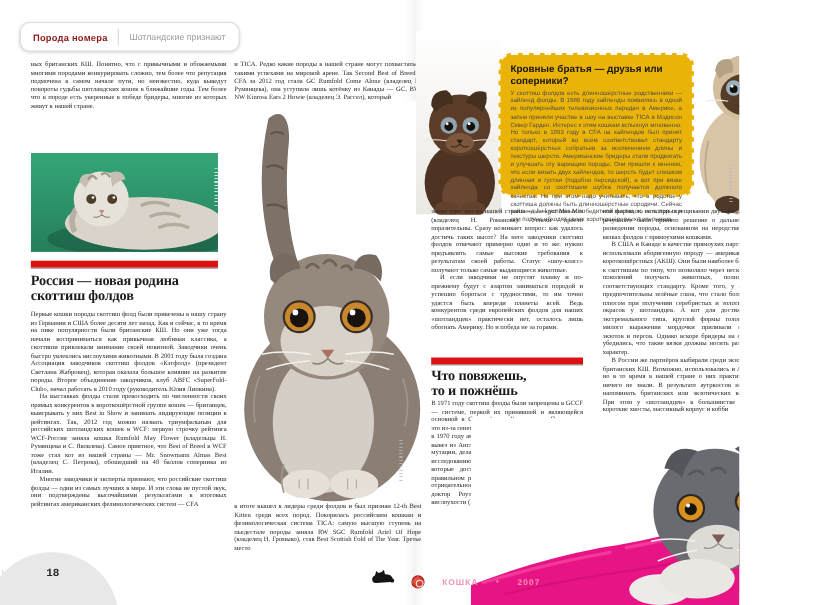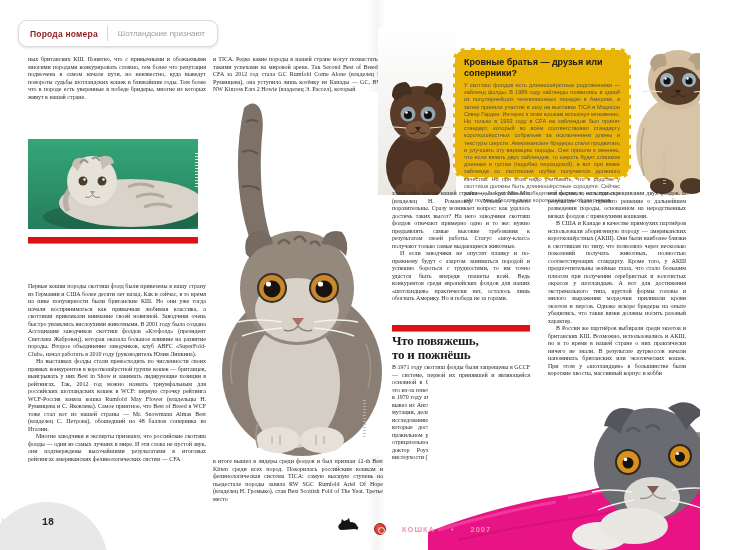--- a/index.html
+++ b/index.html
@@ -1,17 +1,17 @@
 <!DOCTYPE html>
 <html><head>
 <meta charset="utf-8">
 <style>
   html,body{margin:0;padding:0;background:#ffffff;}
   #canvas{position:relative;width:672px;height:550px;background:#ffffff;overflow:hidden;
-          font-family:"Liberation Serif",serif;padding-left:28px;}
+          font-family:"Liberation Serif",serif;}
   .abs{position:absolute;}
 
   
   .header-tab{left:18px;top:20px;height:25px;display:flex;align-items:center;
     background:#fff;border:1px solid #dcdcdc;border-radius:9px;
     box-shadow:0 1px 3px rgba(0,0,0,.14);padding:0 2px;}
   .header-tab .sec{font:bold 8.5px "Liberation Sans",sans-serif;color:#8e1b1b;padding:0 9px;letter-spacing:.2px;}
   .header-tab .div{width:1px;height:15px;background:#d6d6d6;}
   .header-tab .top{font:8px "Liberation Sans",sans-serif;color:#9d9d9d;padding:0 10px;}
 
@@ -103,20 +103,24 @@
         <circle cx="75.5" cy="40.5" r="1.2" fill="#fff"></circle>
       <path d="M62,52 L67,52 L64.5,56 Z" fill="#c08a85"></path>
       <path d="M64.5,56 Q61,60 57,58 M64.5,56 Q68,60 72,58" stroke="#8f8578" stroke-width="1" fill="none"></path>
       <path d="M100,48 Q112,42 126,48 M108,58 Q122,52 136,58 M116,68 Q130,62 144,68" stroke="#b3ab9d" stroke-width="3" fill="none"></path>
       <rect x="196" y="0" width="0" height="0" fill="none"></rect>
     </svg>
     <div class="abs credit onimg" style="left:167px;top:14px;height:34px;"></div>
   </div>
 
   <div class="abs redbar" style="left:28px;top:237px;width:178px;"></div>
+  <div class="abs h-art" style="left:28px;top:248px;width:178px;">
+    <div>Россия — новая родина</div>
+    <div>скоттиш фолдов</div>
+  </div>
 
   <div class="abs bodytxt" style="left:28px;top:283px;width:178px;z-index:1;">
     <p>Первые кошки породы скоттиш фолд были привезены в нашу страну из Германии и США более десяти лет назад. Как и сейчас, в то время на пике популярности были британские КШ. Но они уже тогда начали восприниматься как привычная любимая классика, а скоттиши привлекали внимание своей новизной. Заводчики очень быстро увлеклись вислоухими животными. В 2001 году была создана Ассоциация заводчиков скоттиш фолдов «Кэтфолд» (президент Светлана Жабровец), которая оказала большое влияние на развитие породы. Второе объединение заводчиков, клуб ABFC «SuperFold-Club», начал работать в 2010 году (руководитель Юлия Липкина).</p>
     <p class="ind">На выставках фолды стали превосходить по численности своих прямых конкурентов в короткошёрстной группе кошек — британцев, выигрывать у них Best in Show и занимать лидирующие позиции в рейтингах. Так, 2012 год можно назвать триумфальным для российских шотландских кошек в WCF: первую строчку рейтинга WCF-Россия заняла кошка Rumfold May Flower (владельцы Н. Румянцева и С. Яковлева). Самое приятное, что Best of Breed в WCF тоже стал кот из нашей страны — Mr. Snowmann Almas Best (владелец С. Петрова), обошедший на 48 баллов соперника из Италии.</p>
     <p class="ind">Многие заводчики и эксперты признают, что российские скоттиш фолды — одни из самых лучших в мире. И эти слова не пустой звук, они подтверждены высочайшими результатами в итоговых рейтингах американских фелинологических систем — CFA</p>
   </div>
 
   <div class="abs bodytxt" style="left:213px;top:56px;width:170px;">
     <p>и TICA. Редко какие породы в нашей стране могут похвастаться такими успехами на мировой арене. Так Second Best of Breed в CFA за 2012 год стала GC Rumfold Come Alone (владелец Н. Румянцева), она уступила лишь котёнку из Канады — GC, BW, NW Kinross Ears 2 Howie (владелец Э. Рассел), который</p>
   </div>

